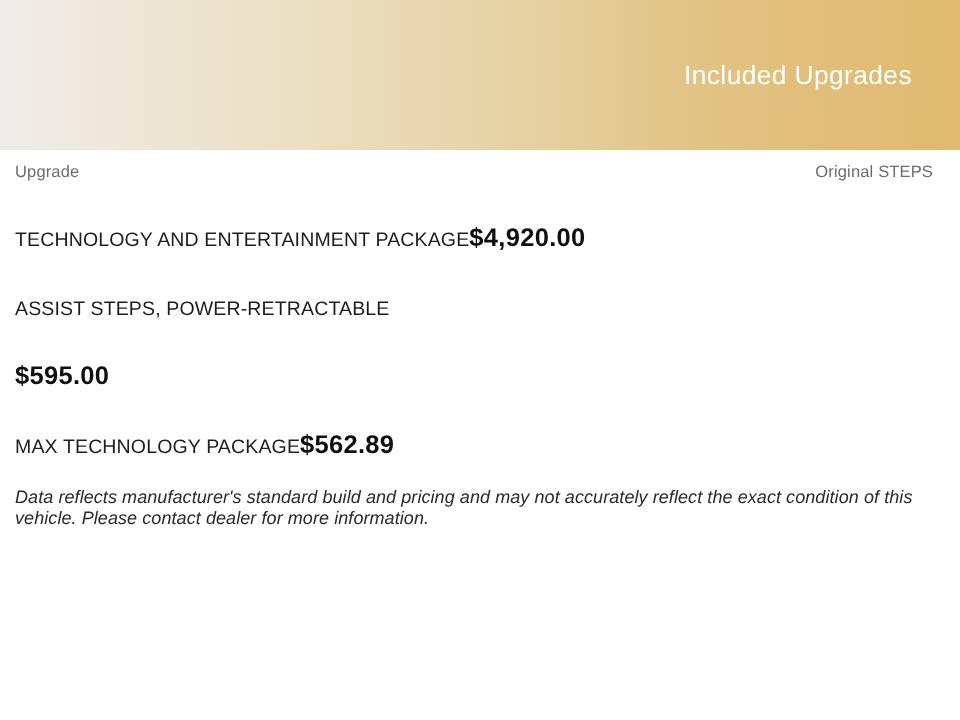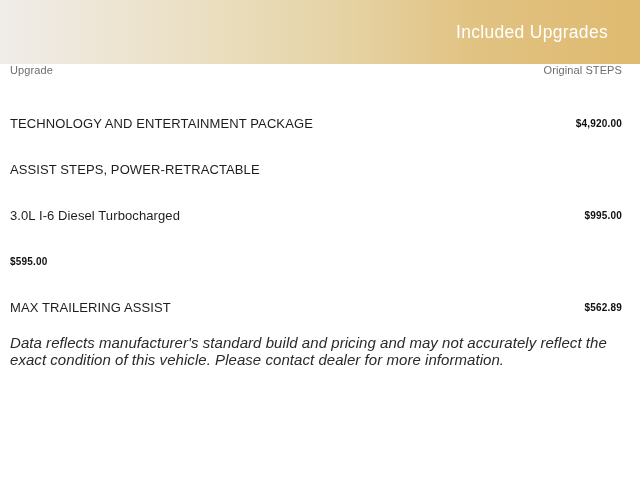--- a/index.html
+++ b/index.html
@@ -8,21 +8,21 @@
     background: #ffffff;
   }
   body {
     width: 640px;
     height: 480px;
     overflow: hidden;
     font-family: "Liberation Sans", sans-serif;
     position: relative;
   }
   .hero {
-    height: 64px;
+    height: 100px;
     box-sizing: border-box;
     background: linear-gradient(90deg, #f0ece9 0%, #ebe0c4 30%, #e6d5aa 50%, #e1c281 75%, #dfba70 100%);
     display: flex;
     align-items: center;
     justify-content: flex-end;
     padding-right: 32px;
   }
   .hero-title {
     color: #ffffff;
     font-size: 17.5px;
@@ -31,48 +31,48 @@
   }
   .content {
     box-sizing: border-box;
     padding: 0 18px 0 10px;
   }
   .col-header {
     height: 36px;
     box-sizing: border-box;
     display: flex;
     justify-content: space-between;
-    align-items: flex-start;
+    align-items: center;
     padding-bottom: 6px;
   }
   .col-header span {
     font-size: 11px;
     color: #6d6d6d;
     letter-spacing: 0.1px;
   }
   .row {
     height: 46px;
     display: flex;
-    justify-content: space-between;
+    justify-content: flex-start;
     align-items: center;
   }
   .row .label {
     font-size: 13px;
     color: #1d1d1d;
     letter-spacing: 0.1px;
   }
   .row .price {
-    font-size: 10px;
+    font-size: 17px;
     font-weight: 700;
     color: #0f0f0f;
     letter-spacing: 0.2px;
   }
   .disclaimer {
     padding-top: 4px;
-    font-size: 15px;
+    font-size: 12px;
     font-style: italic;
     color: #2a2a2a;
     letter-spacing: 0.05px;
   }
 </style>
 </head>
 <body>
 
 <div class="hero">
   <span class="hero-title">Included Upgrades</span>
@@ -87,31 +87,27 @@
   <div>
   <div class="row">
     <span class="label">TECHNOLOGY AND ENTERTAINMENT PACKAGE</span>
     <span class="price">$4,920.00</span>
   </div>
 
   <div class="row">
     <span class="label">ASSIST STEPS, POWER-RETRACTABLE</span>
   </div>
 
-  <div class="row">
-    <span class="label">3.0L I-6 Diesel Turbocharged</span>
-    <span class="price">$995.00</span>
-  </div>
 
   <div class="row">
     <span class="price">$595.00</span>
   </div>
 
   <div class="row">
-    <span class="label">MAX TRAILERING ASSIST</span>
+    <span class="label">MAX TECHNOLOGY PACKAGE</span>
     <span class="price">$562.89</span>
   </div>
 
 
 </div>
 
   <div class="disclaimer">Data reflects manufacturer's standard build and pricing and may not accurately reflect the exact condition of this vehicle. Please contact dealer for more information.</div>
 </div>
 
 </body></html>

